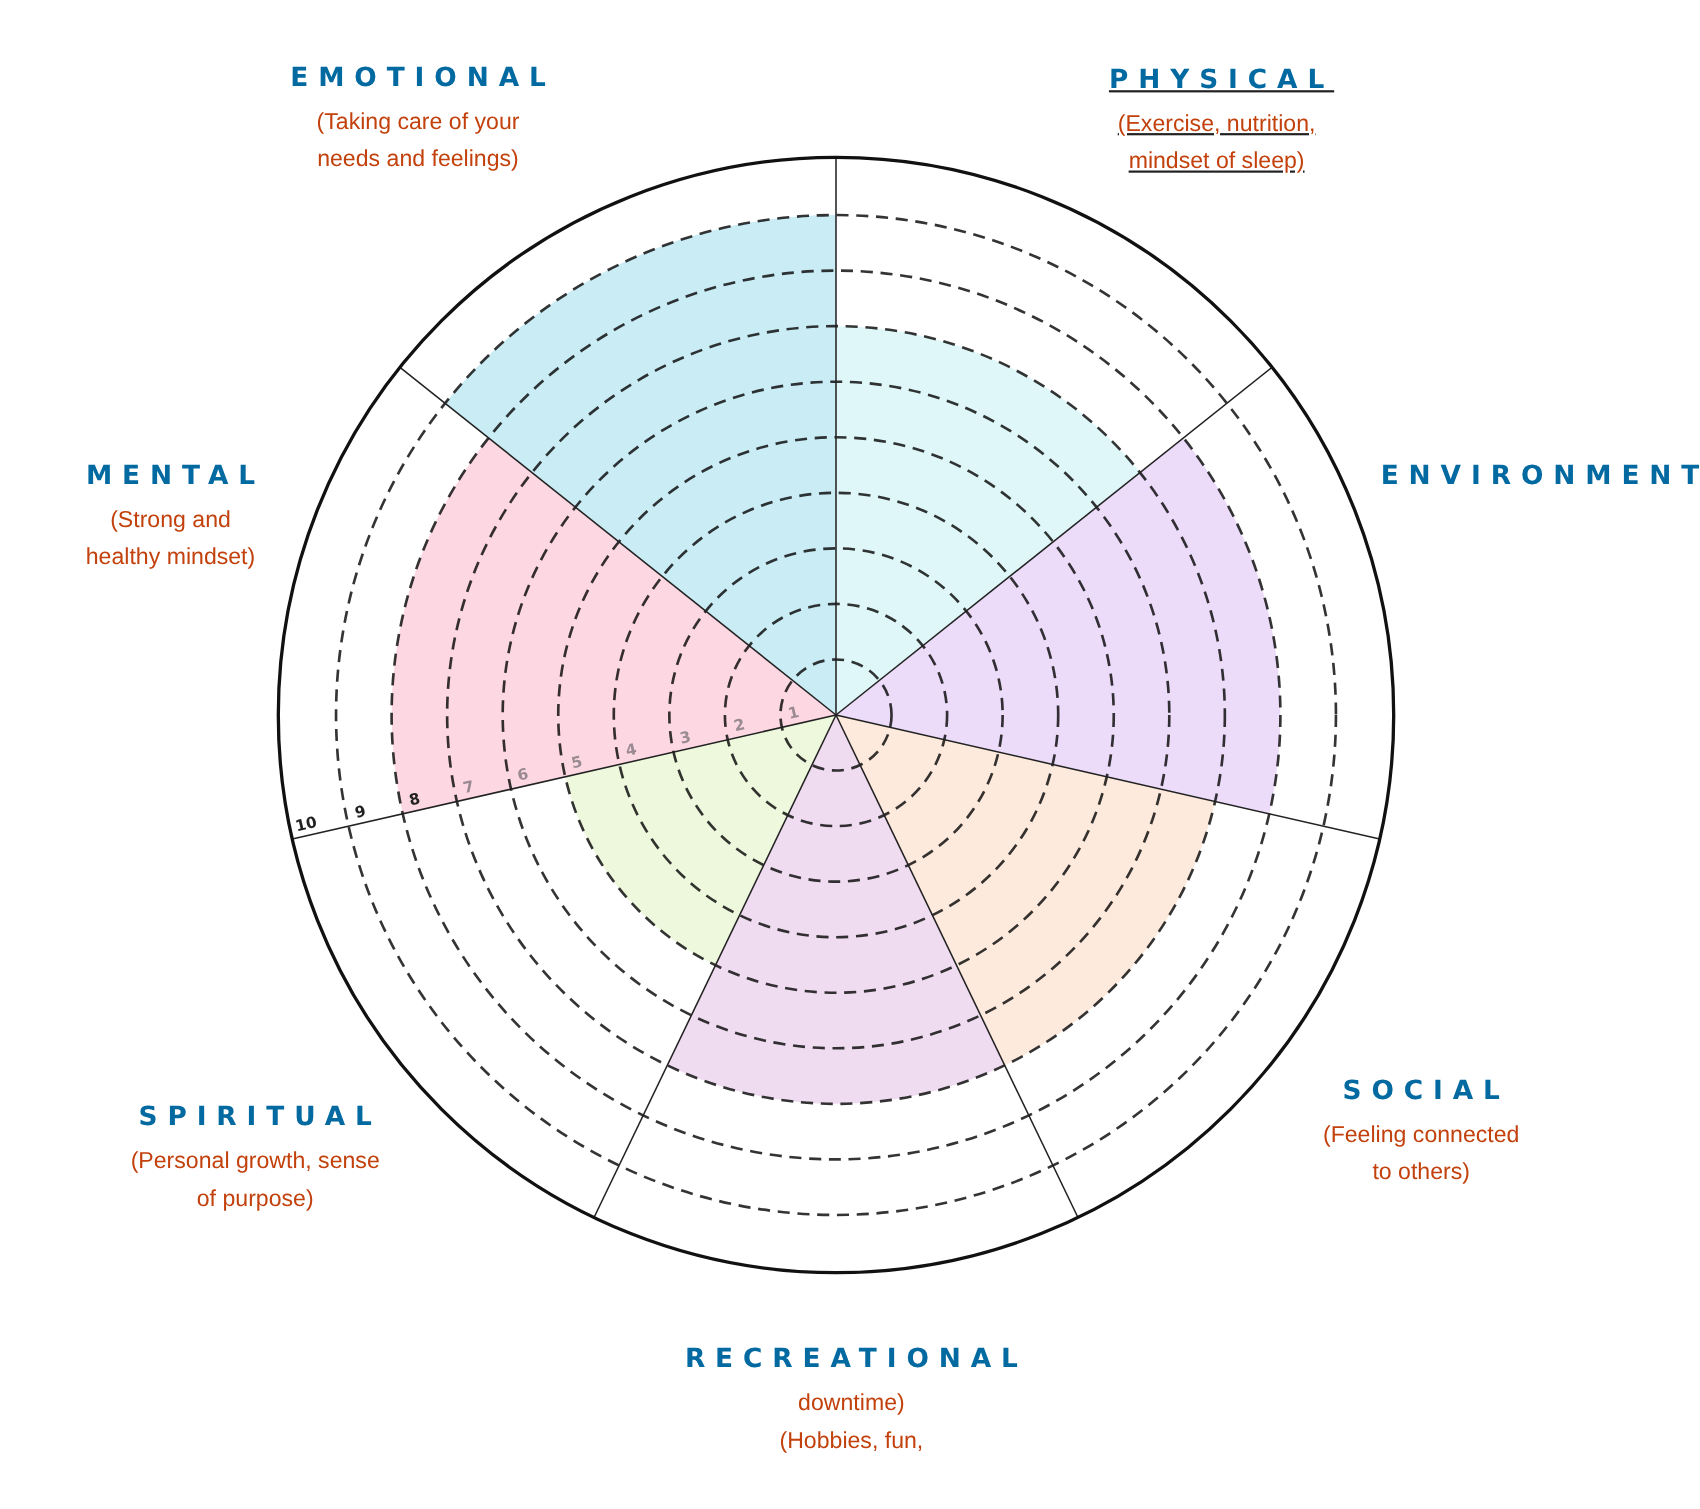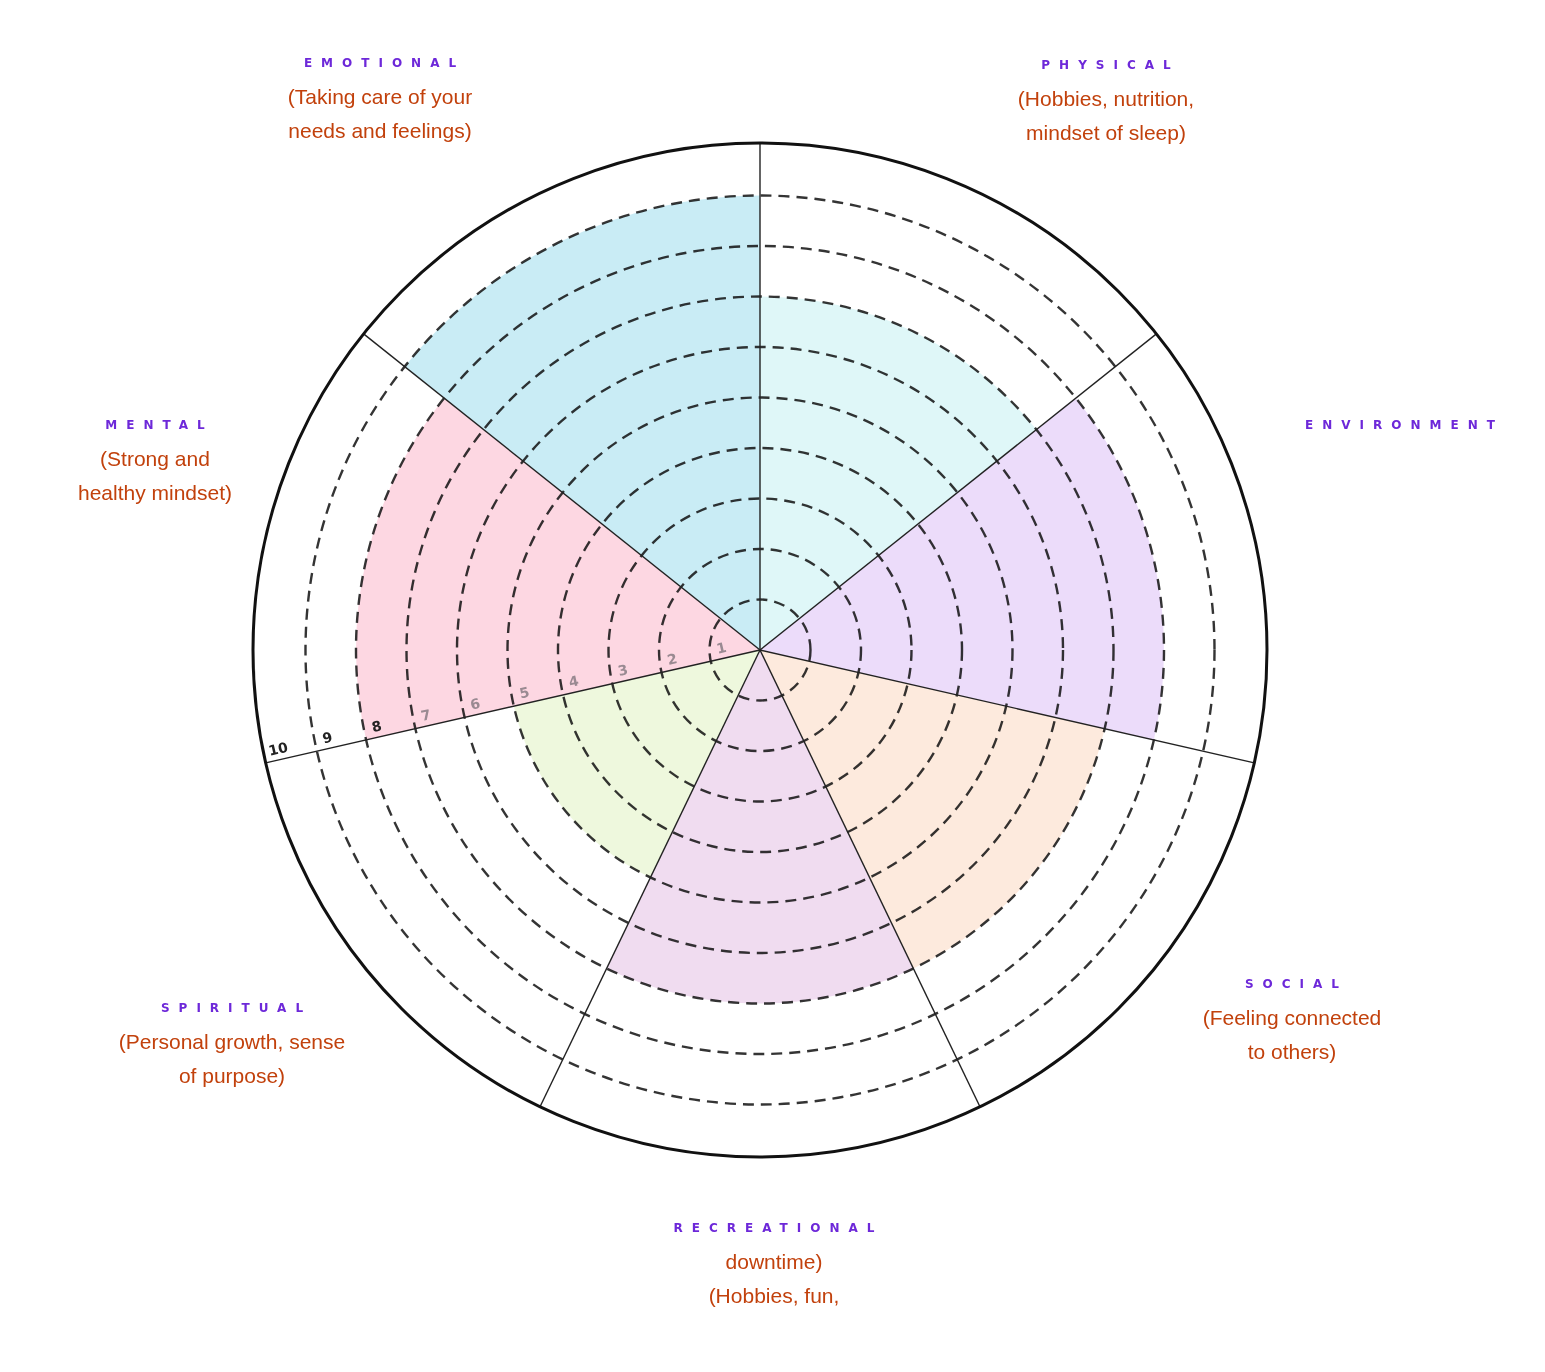--- a/index.html
+++ b/index.html
@@ -1,19 +1,19 @@
 <!DOCTYPE html>
 <html><head>
 <meta charset="utf-8">
 <style>
   html,body{margin:0;padding:0;background:#fff;}
   body{width:1545px;height:1372px;position:relative;overflow:hidden;font-family:"DejaVu Sans","Liberation Sans",sans-serif;color:#222;}
   #wheel{position:absolute;left:0;top:0;}
   .lbl{position:absolute;text-align:center;transform:translateX(-50%);white-space:nowrap;}
-  .lbl .t{font-weight:bold;font-size:12px;letter-spacing:9px;color:#6d28d9;margin-bottom:10px;padding-left:9px;}
+  .lbl .t{font-weight:bold;font-size:24px;letter-spacing:9px;color:#0369a1;margin-bottom:10px;padding-left:9px;}
   .lbl .d{font-size:21px;line-height:34px;color:#c2410c;font-family:"Liberation Sans",sans-serif;}
 </style>
 </head>
 <body>
 
 <svg id="wheel" width="1545" height="1372" viewBox="0 0 1545 1372">
   <g id="fills">
       <path d="M760,650 L760,296.5 A353.5,353.5 0 0 1 1036.3774290524484,429.5963550429377 Z" fill="#dff7f8"></path>
       <path d="M760,650 L1075.859918917084,398.11012004907167 A404,404 0 0 1 1153.8708765214567,739.898457318351 Z" fill="#ecdcfa"></path>
       <path d="M760,650 L1104.6370169562747,728.6611501535572 A353.5,353.5 0 0 1 913.3779017780568,968.4924948035052 Z" fill="#fdeadd"></path>
@@ -55,23 +55,23 @@
       <text x="328.59439885954305" y="742.4655132756692" font-size="14" font-weight="bold" text-anchor="middle" fill="#222" font-family="DejaVu Sans, sans-serif" transform="rotate(347.14285714285717 328.59439885954305 742.4655132756692)">9</text>
       <text x="279.36053929436093" y="753.702820440463" font-size="14" font-weight="bold" text-anchor="middle" fill="#222" font-family="DejaVu Sans, sans-serif" transform="rotate(347.14285714285717 279.36053929436093 753.702820440463)">10</text>
     </g>
 </svg>
 
 <div class="lbl" style="left:380px;top:56px;">
   <div class="t">EMOTIONAL</div>
   <div class="d">(Taking care of your</div>
   <div class="d">needs and feelings)</div>
 </div>
-<div class="lbl" style="left:1106px;top:58px;">
+<div class="lbl" style="left:1106px;top:58px;text-decoration:underline;">
   <div class="t">PHYSICAL</div>
-  <div class="d">(Hobbies, nutrition,</div>
+  <div class="d">(Exercise, nutrition,</div>
   <div class="d">mindset of sleep)</div>
 </div>
 <div class="lbl" style="left:155px;top:418px;">
   <div class="t">MENTAL</div>
   <div class="d">(Strong and</div>
   <div class="d">healthy mindset)</div>
 </div>
 <div class="lbl" style="left:1400px;top:418px;">
   <div class="t">ENVIRONMENT</div>
 </div>

